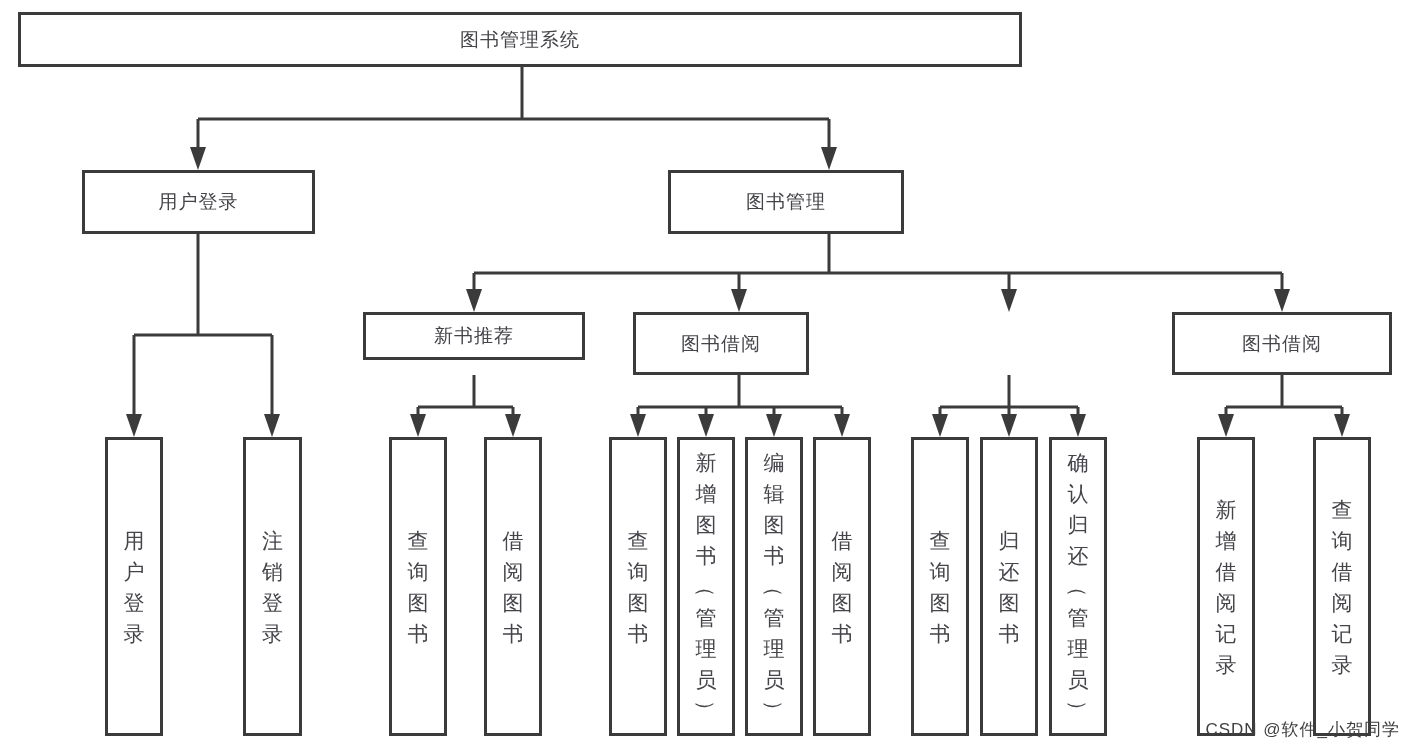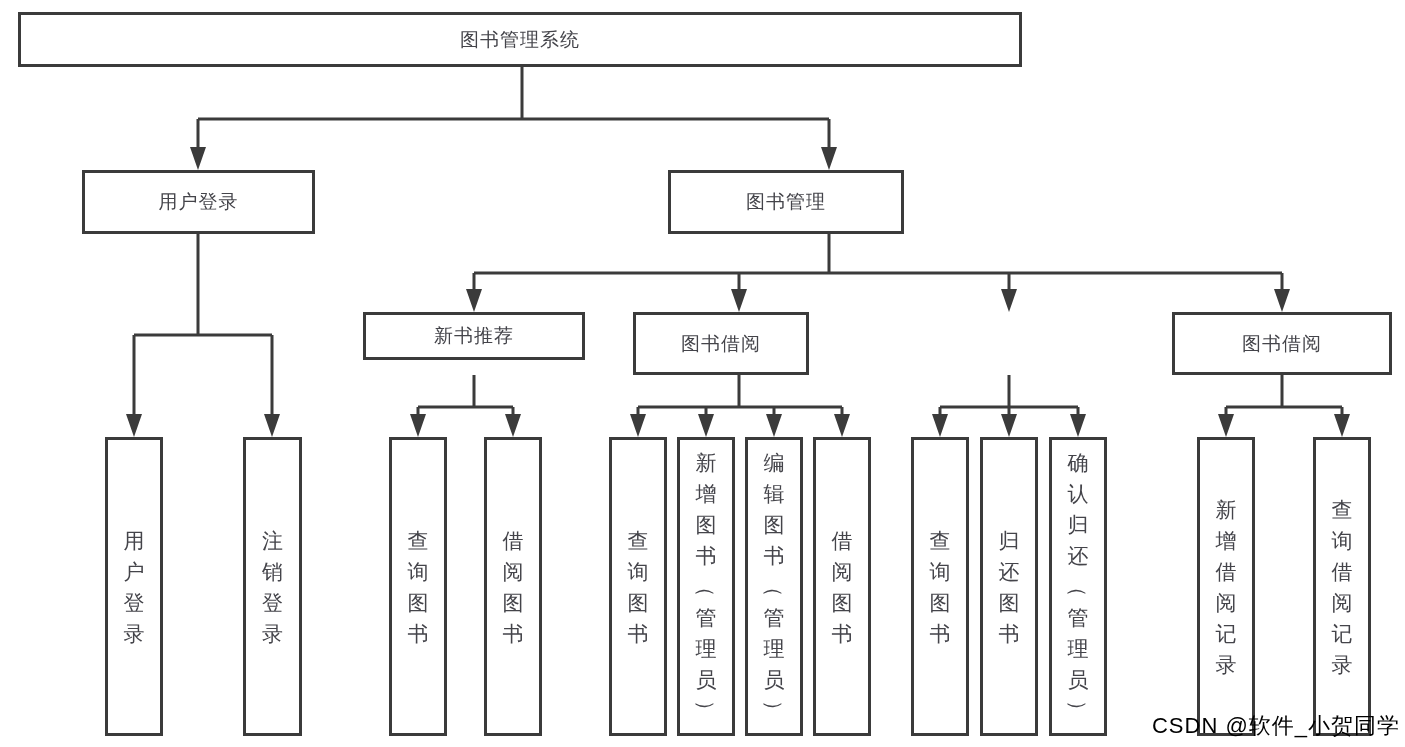--- a/index.html
+++ b/index.html
@@ -25,21 +25,21 @@
   .node.h.root{font-size:19px;}
   .node.v{display:flex;align-items:center;justify-content:center;}
   .vlabel{
     display:flex;flex-direction:column;align-items:center;justify-content:center;
     height:100%;font-size:21px;color:#44444a;
   }
   .vlabel span{line-height:31px;height:31px;display:block;}
   .vlabel span.rot{transform:rotate(90deg);}
   #watermark{
     position:absolute;right:5px;bottom:6px;
-    font-size:22px;color:#000000;letter-spacing:1px;
+    font-size:17px;color:#404040;letter-spacing:1px;
     white-space:nowrap;
   }
 </style>
 </head>
 <body>
 
 <div id="canvas">
 
   <svg id="wires" width="1405" height="747" viewBox="0 0 1405 747">
     <g stroke="#3b3b3b" stroke-width="3" fill="none">

